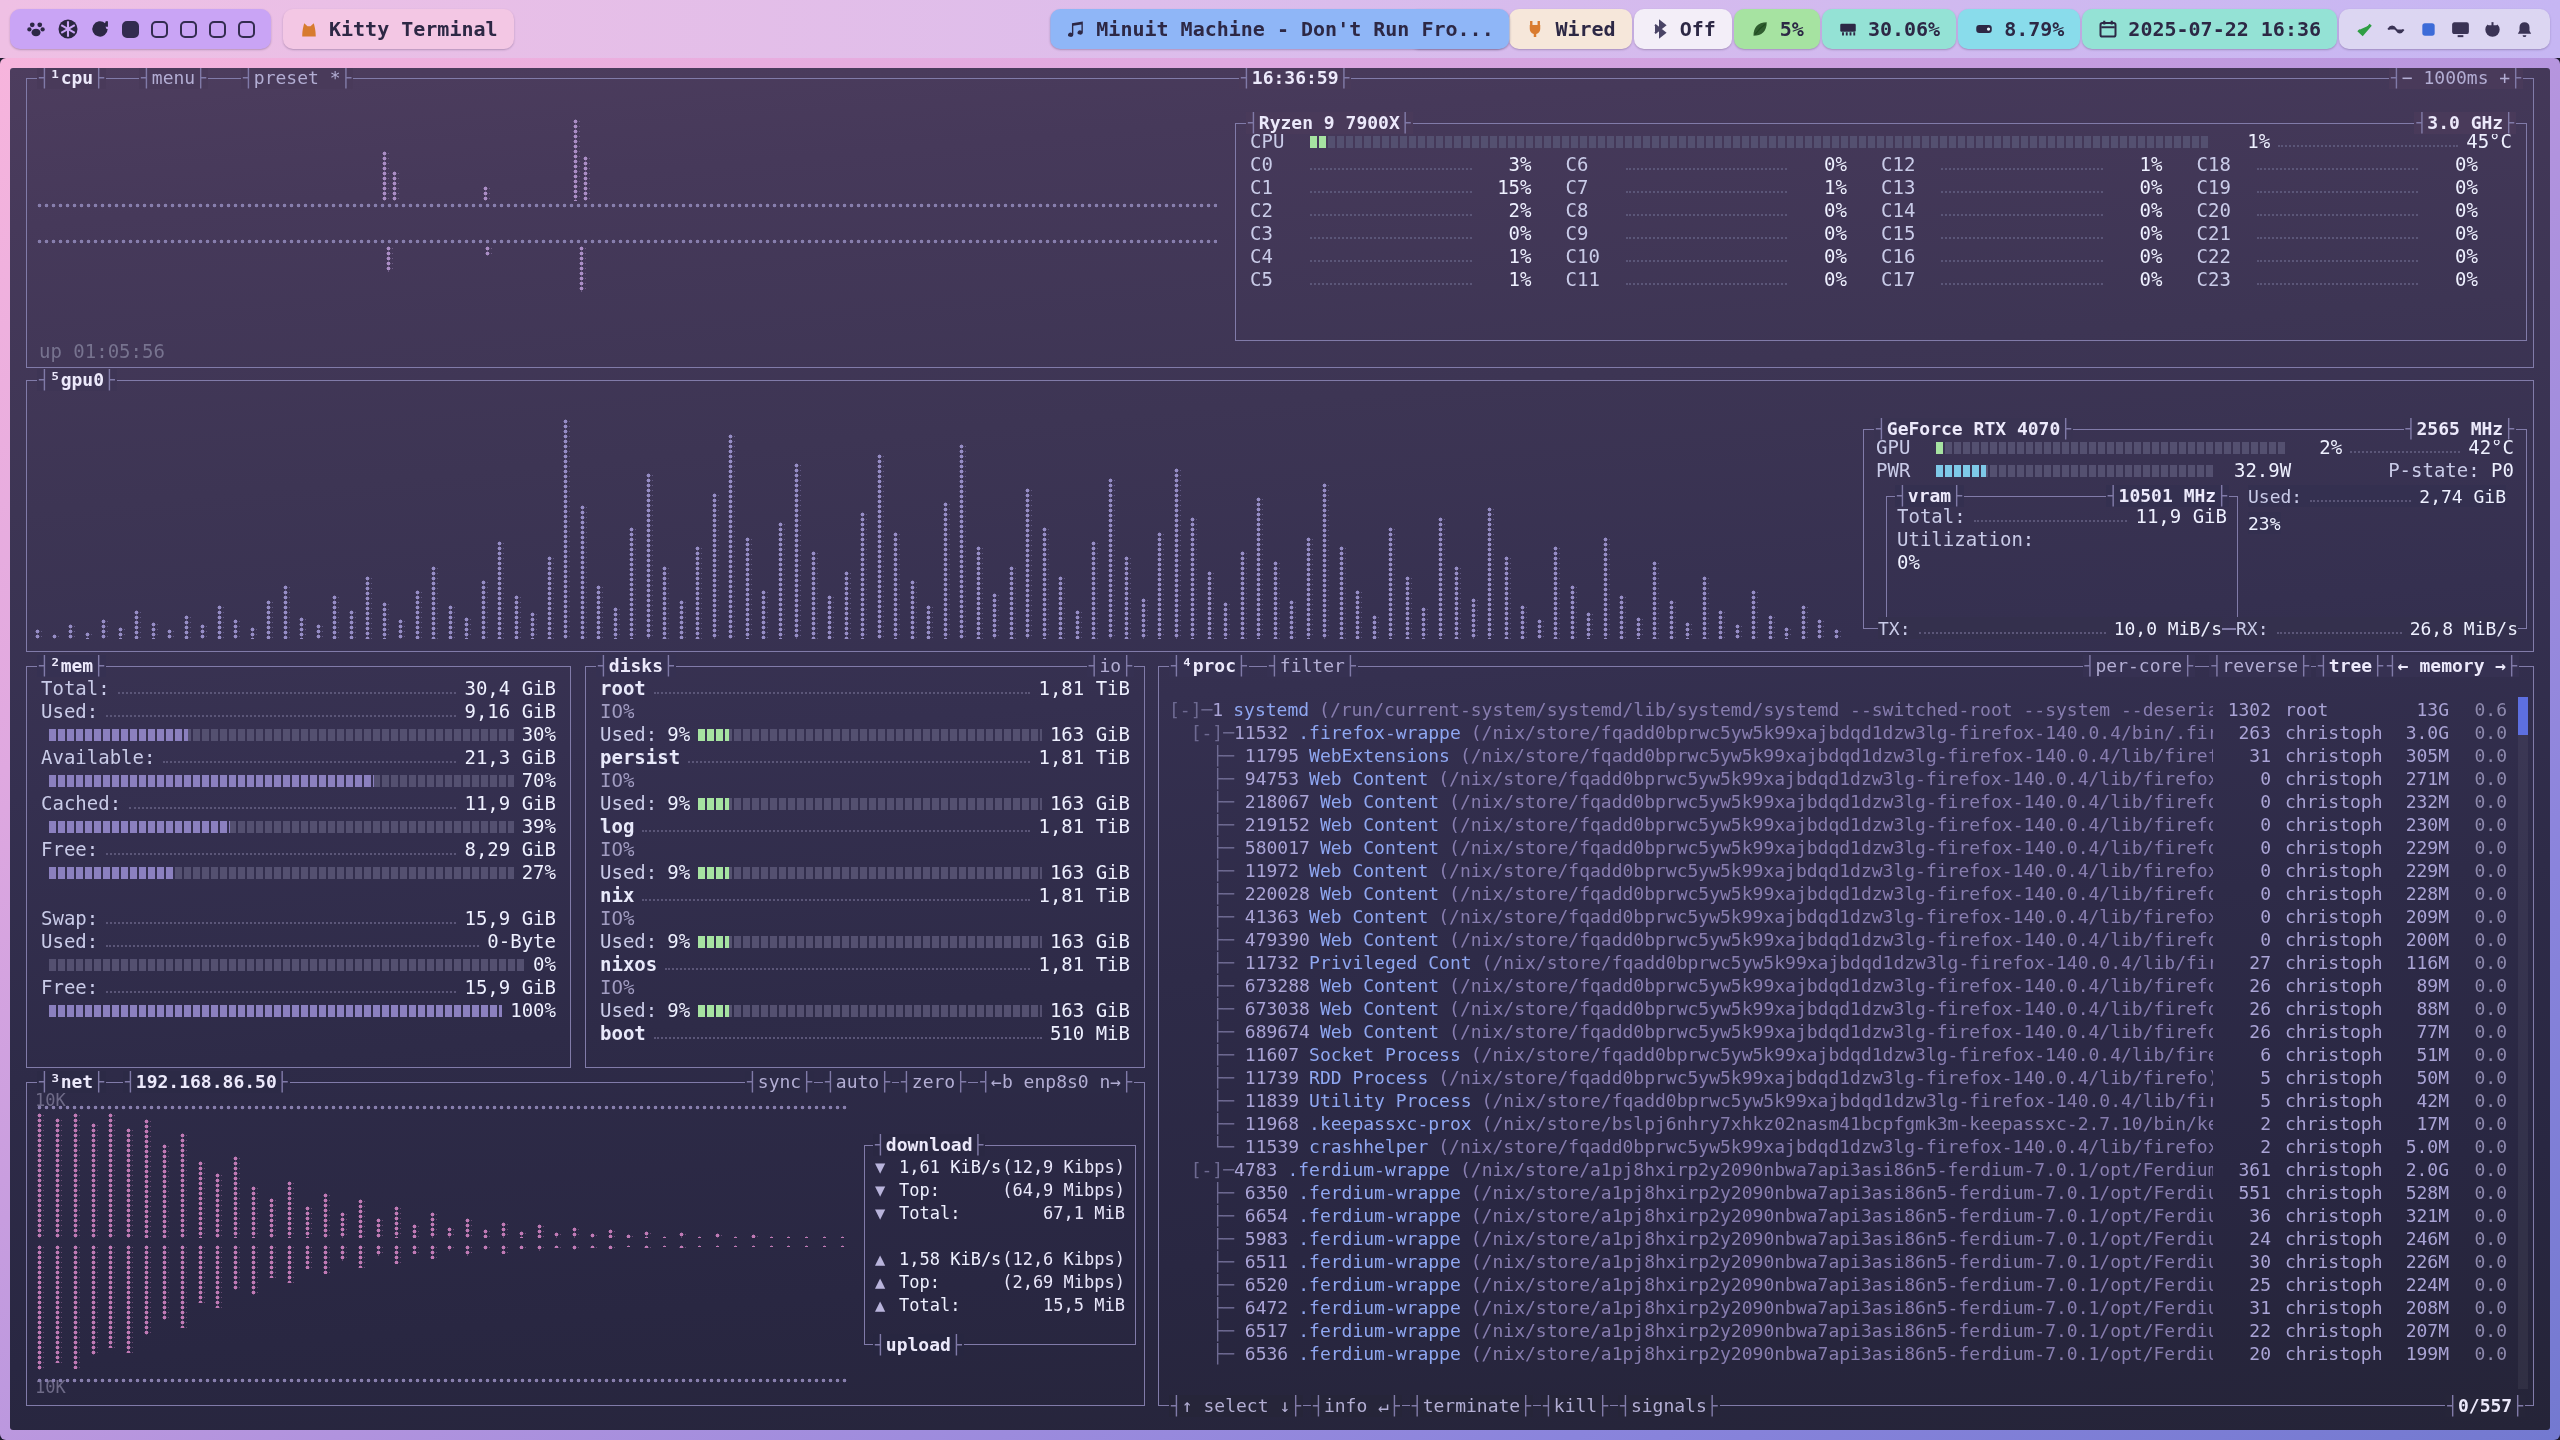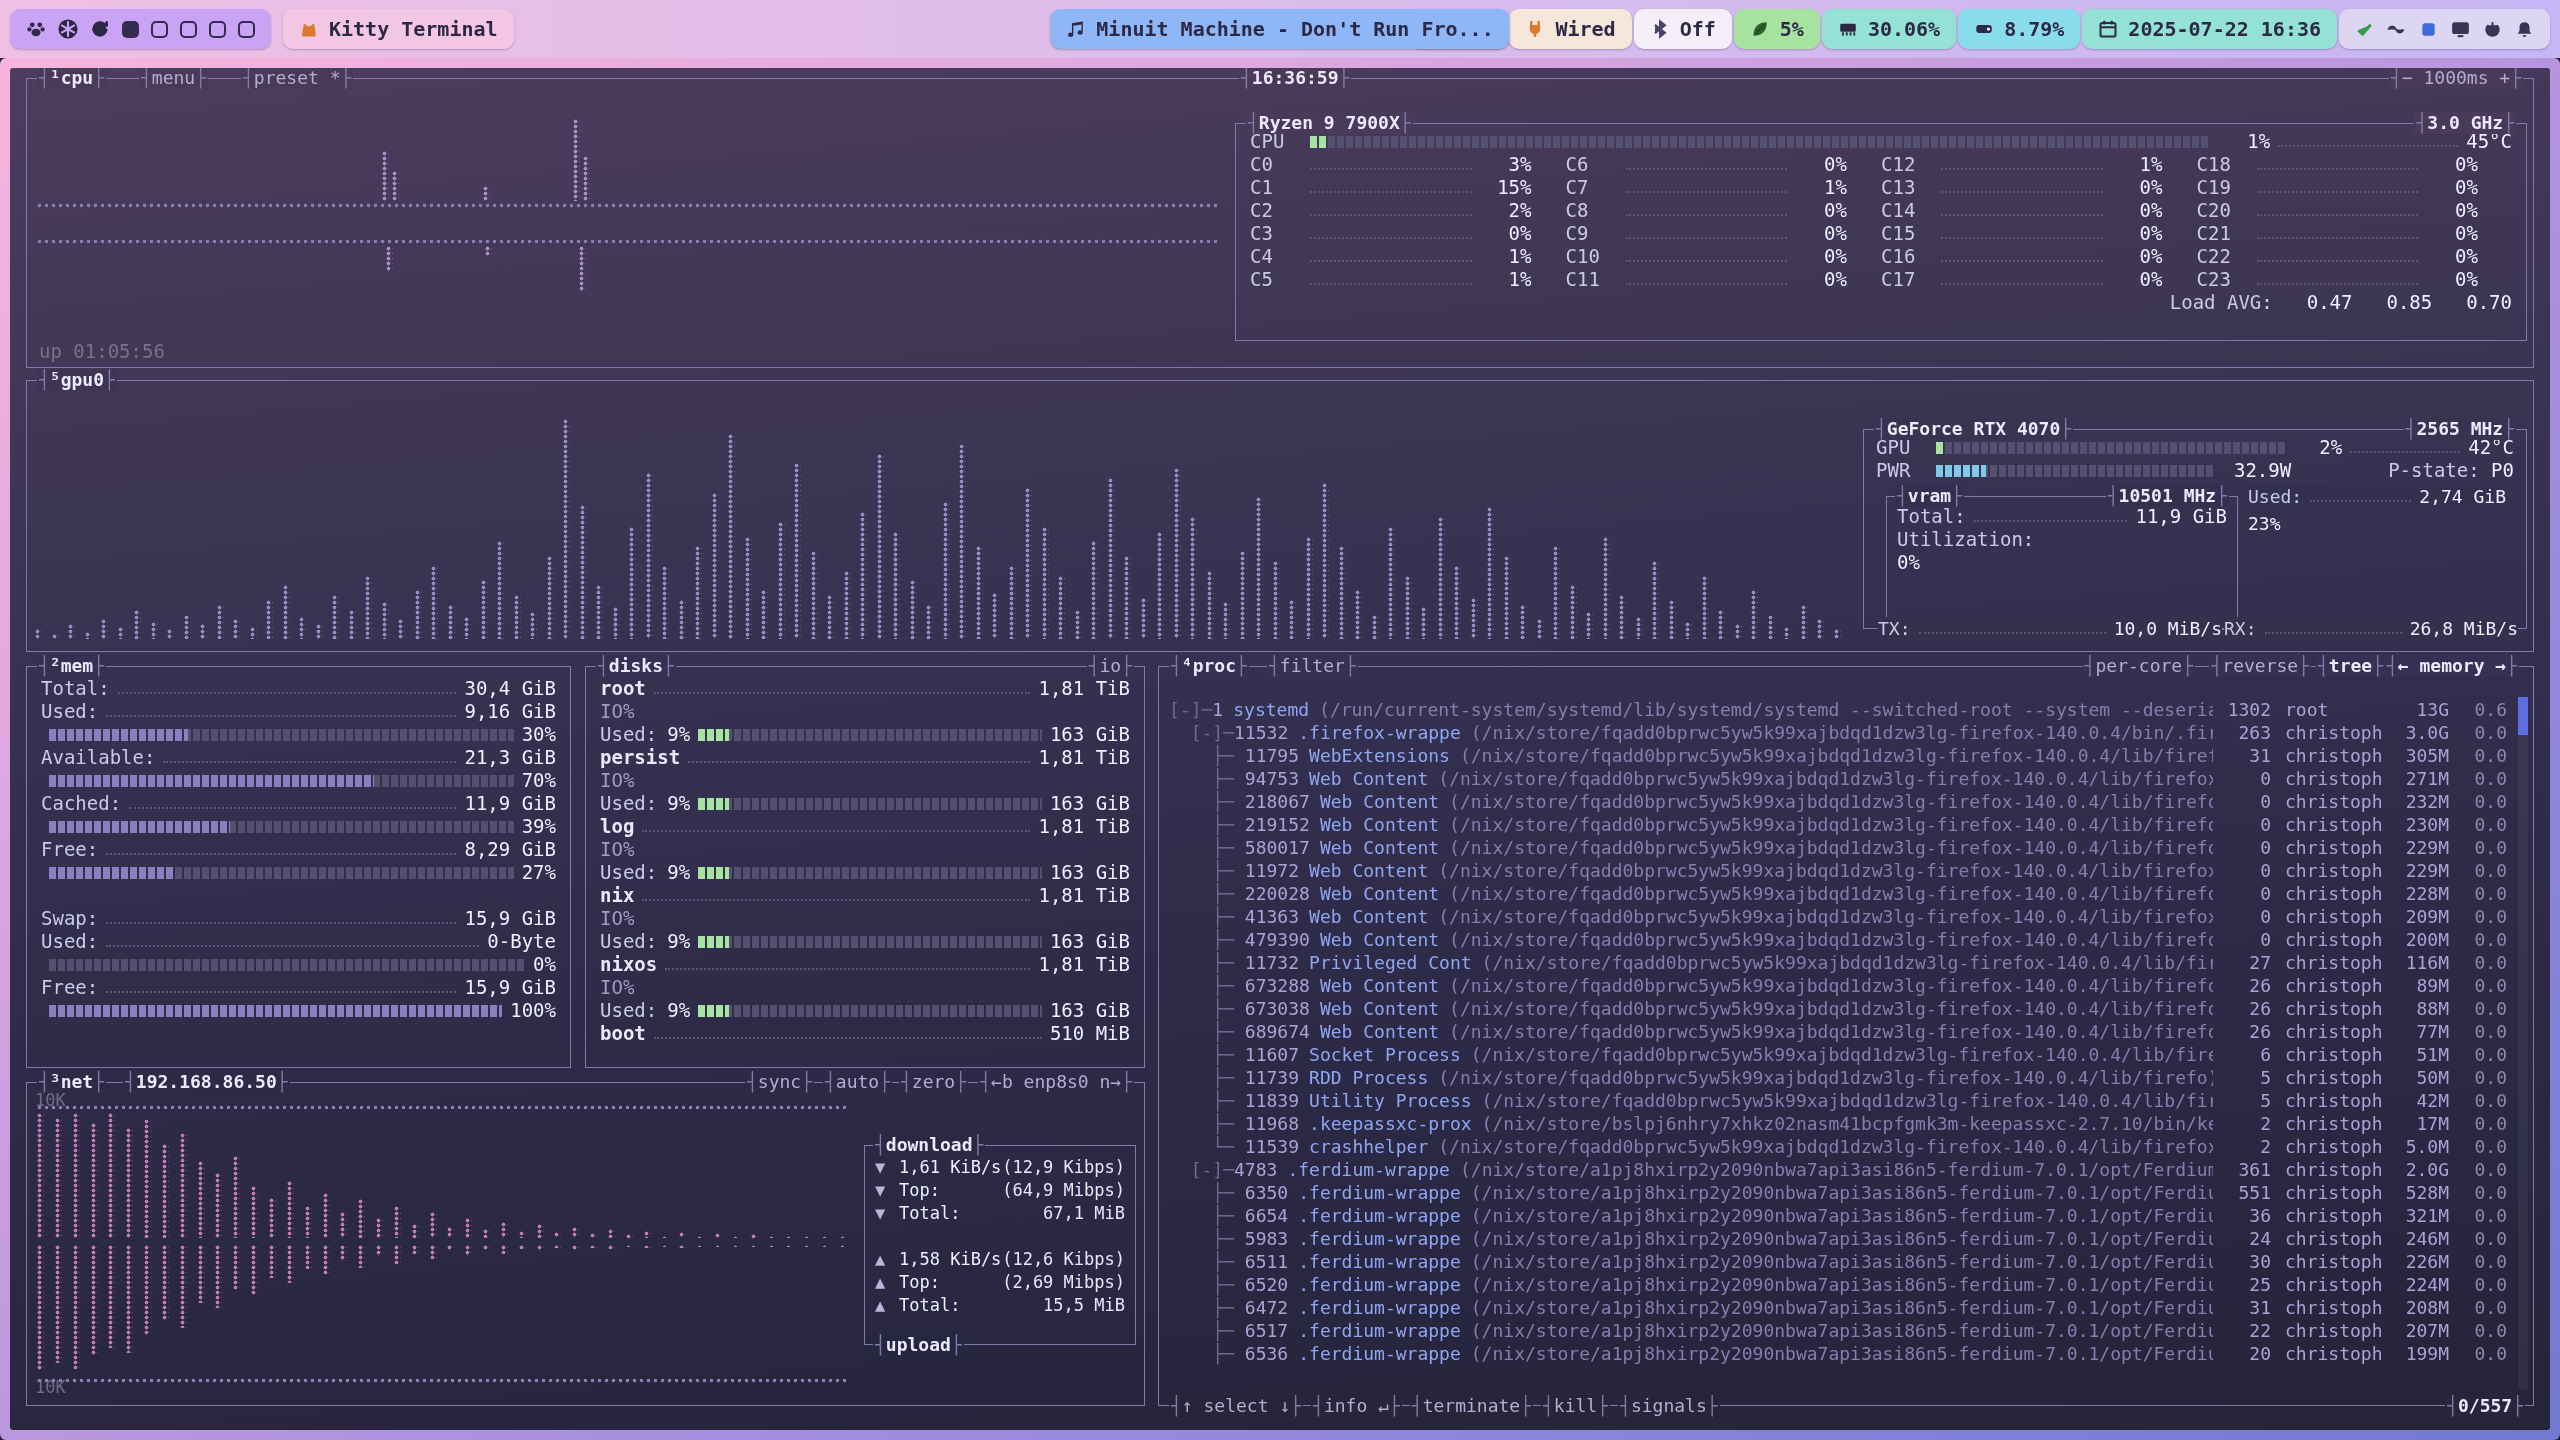--- a/index.html
+++ b/index.html
@@ -458,26 +458,20 @@
               <div class="core-cell">
               <span class="core-lbl">C22</span>
               <span class="ld"></span>
               <span class="core-pct">0%</span>
             </div>
               <div class="core-cell">
               <span class="core-lbl">C23</span>
               <span class="ld"></span>
               <span class="core-pct">0%</span>
             </div>
-        </div>
-        <div id="load-row">
-          <span class="lbl">Load AVG:</span>
-          <span class="val">0.47</span>
-          <span class="val">0.85</span>
-          <span class="val">0.70</span>
         </div>
       </div>
     </div>
   </div>
 
   <div class="panel lb2" id="gpu-panel">
     <span class="bl" style="left:10px"><b>⁵gpu0</b></span>
 
     <div class="graph" id="gpu-graph">
           <div class="gcol" style="height: 4%;"></div>
@@ -642,21 +636,21 @@
         <div class="gpu-strip" style="left:372px;top:76px;--lb:#343050">
           <span class="val">23%</span>
         </div>
       </div>
 
       <div class="gpu-strip" style="left:14px;width:344px;bottom:-11px;--lb:#34304d">
         <span class="lbl">TX:</span>
         <span class="ld"></span>
         <span class="val">10,0 MiB/s</span>
       </div>
-      <div class="gpu-strip" style="left:360px;right:8px;bottom:-11px;--lb:#34304d">
+      <div class="gpu-strip" style="left:372px;right:8px;bottom:-11px;--lb:#34304d">
         <span class="lbl">RX:</span>
         <span class="ld"></span>
         <span class="val">26,8 MiB/s</span>
       </div>
     </div>
   </div>
 
   <div class="panel lb3" id="mem-panel">
     <span class="bl" style="left:10px"><b>²mem</b></span>
     <div id="mem-rows">

